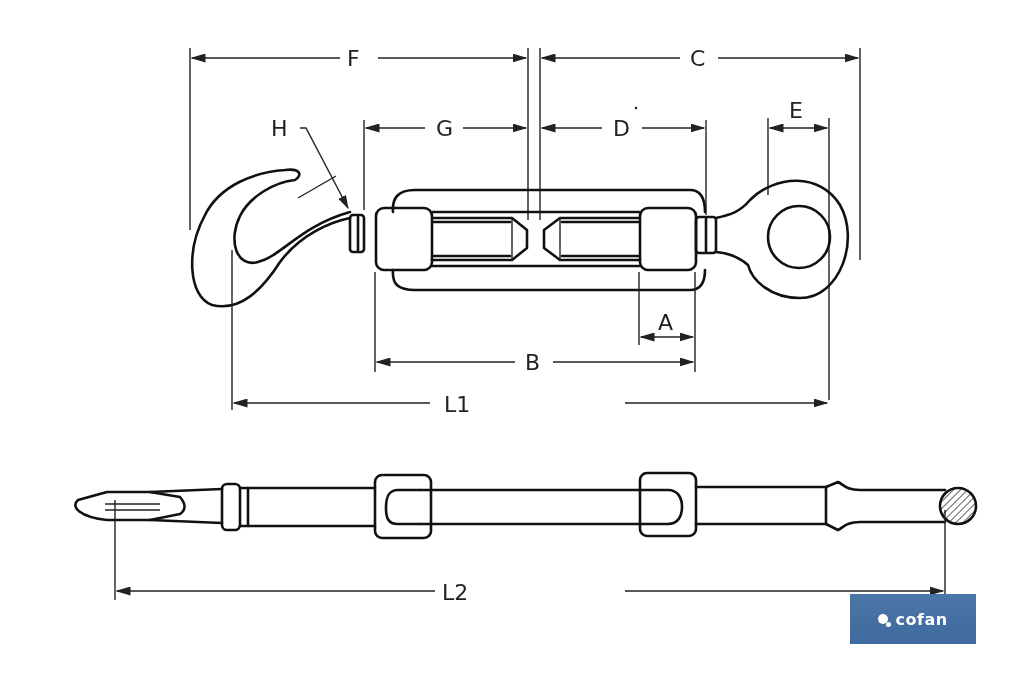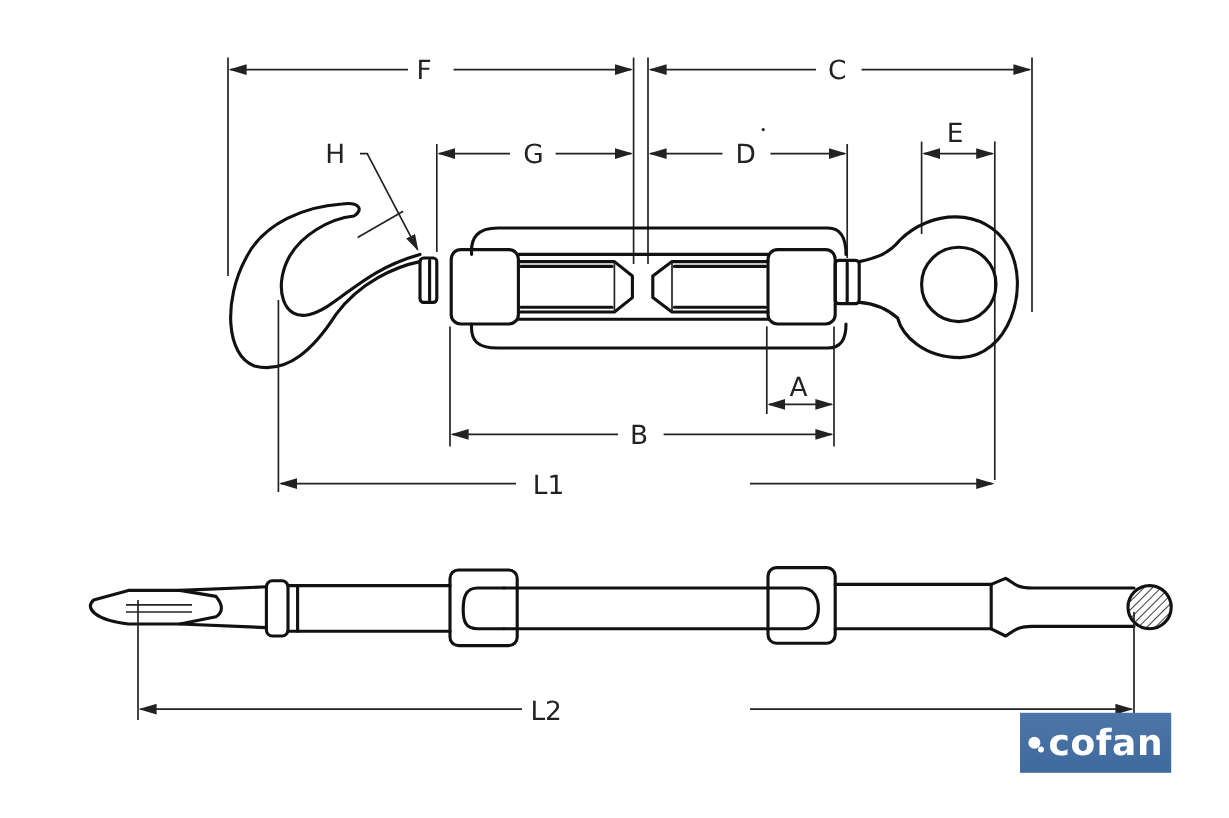--- a/index.html
+++ b/index.html
@@ -7,21 +7,21 @@
   svg.drawing { position: absolute; left: 0; top: 0; width: 1024px; height: 682px; }
   .ln { stroke: #111111; fill: none; stroke-width: 2.6; stroke-linecap: round; stroke-linejoin: round; }
   .thin { stroke: #222222; fill: none; stroke-width: 1.4; }
   .dim { stroke: #222222; fill: none; stroke-width: 1.5; }
   .lbl { font-family: "DejaVu Sans", sans-serif; font-size: 22px; fill: #222222; }
   .logo {
     position: absolute; left: 850px; top: 594px; width: 126px; height: 50px;
     background: linear-gradient(180deg, #4d76a8 0%, #3f6a9d 100%);
     display: flex; align-items: center; justify-content: center;
   }
-  .logo-text { font-family: "DejaVu Sans", sans-serif; font-weight: bold; font-size: 30px; color: #ffffff; letter-spacing: 0.5px; }
+  .logo-text { font-family: "DejaVu Sans", sans-serif; font-weight: bold; font-size: 16px; color: #ffffff; letter-spacing: 0.5px; }
   .logo-mark { position: relative; width: 14px; height: 16px; margin-right: 3px; }
   .logo-mark .big { position: absolute; left: 0; top: 3px; width: 10px; height: 10px; border-radius: 50%; background: #fff; }
   .logo-mark .small { position: absolute; left: 8px; top: 11px; width: 5px; height: 5px; border-radius: 50%; background: #fff; }
 </style>
 </head>
 <body>
 
 <div class="canvas">
   <svg class="drawing" viewBox="0 0 1024 682">
     <defs>

